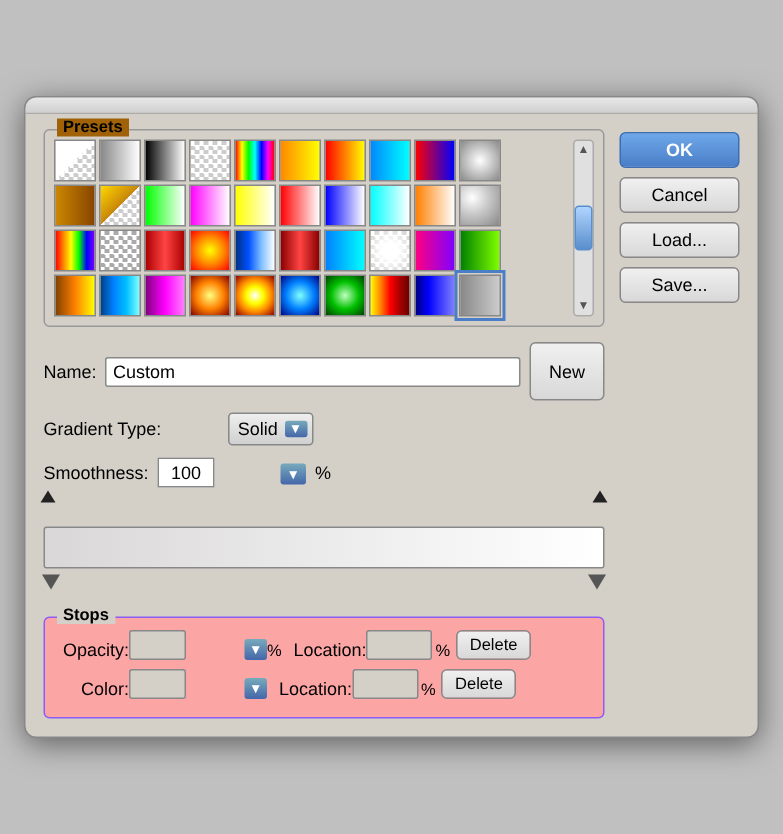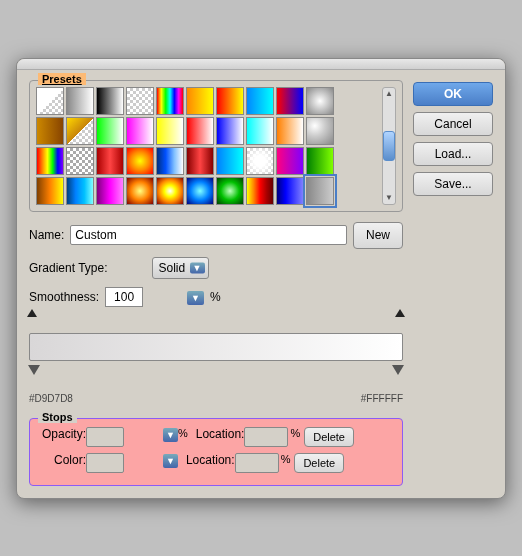--- a/index.html
+++ b/index.html
@@ -81,25 +81,24 @@
       border: 1px solid #999;
       border-radius: 4px;
       padding: 6px;
       position: relative;
       background: #d4d0c8;
     }
     .presets-legend {
       position: absolute;
       top: -8px;
       left: 8px;
-      background: #fdba74;
+      background: #a16207;
       padding: 0 4px;
       font-size: 11px;
       font-weight: bold;
-      text-decoration: underline;
     }
     .presets-inner {
       display: flex;
       flex-direction: row;
       gap: 2px;
     }
     .presets-grid {
       display: grid;
       grid-template-columns: repeat(10, 28px);
       grid-template-rows: repeat(4, 28px);
@@ -165,21 +164,21 @@
       border-radius: 2px;
     }
     .new-btn {
       background: linear-gradient(to bottom, #f0f0f0, #d8d8d8);
       border: 1px solid #888;
       border-radius: 4px;
       padding: 2px 12px;
       font-size: 12px;
       cursor: pointer;
       white-space: nowrap;
-      height: 27px;
+      height: 39px;
     }
     .gradient-type-row {
       display: flex;
       align-items: center;
       gap: 6px;
     }
     .select-wrapper {
       position: relative;
       display: inline-block;
       padding-left: 38px;
@@ -264,21 +263,21 @@
       position: absolute;
       top: -8px;
       left: 8px;
       background: #d4d0c8;
       padding: 0 4px;
       font-size: 11px;
       font-weight: bold;
     }
     .stops-row {
       display: flex;
-      align-items: flex-start;
+      align-items: flex-end;
       gap: 0;
       margin-bottom: 6px;
     }
     .stops-label {
       width: 46px;
       text-align: right;
       font-size: 12px;
     }
     .stops-input-box {
       width: 38px;
@@ -466,24 +465,20 @@
 
         <div style="position:relative; height:16px; margin-top:2px;">
           <div style="position:absolute;left:-2px;bottom:0;width:14px;height:14px;cursor:pointer;">
             <div style="width:0;height:0;border-left:6px solid transparent;border-right:6px solid transparent;border-top:10px solid #555;margin:0 auto;"></div>
           </div>
           <div style="position:absolute;right:-2px;bottom:0;width:14px;height:14px;cursor:pointer;">
             <div style="width:0;height:0;border-left:6px solid transparent;border-right:6px solid transparent;border-top:10px solid #555;margin:0 auto;"></div>
           </div>
         </div>
 
-        <div class="color-labels">
-          <span>#D9D7D8</span>
-          <span>#FFFFFF</span>
-        </div>
       </div>
 
       <div class="stops-group">
         <span class="stops-legend">Stops</span>
 
         <div class="stops-row">
           <span class="stops-label">Opacity:</span>
           <div class="stops-select-wrap">
             <div class="stops-input-box"></div>
           </div>

